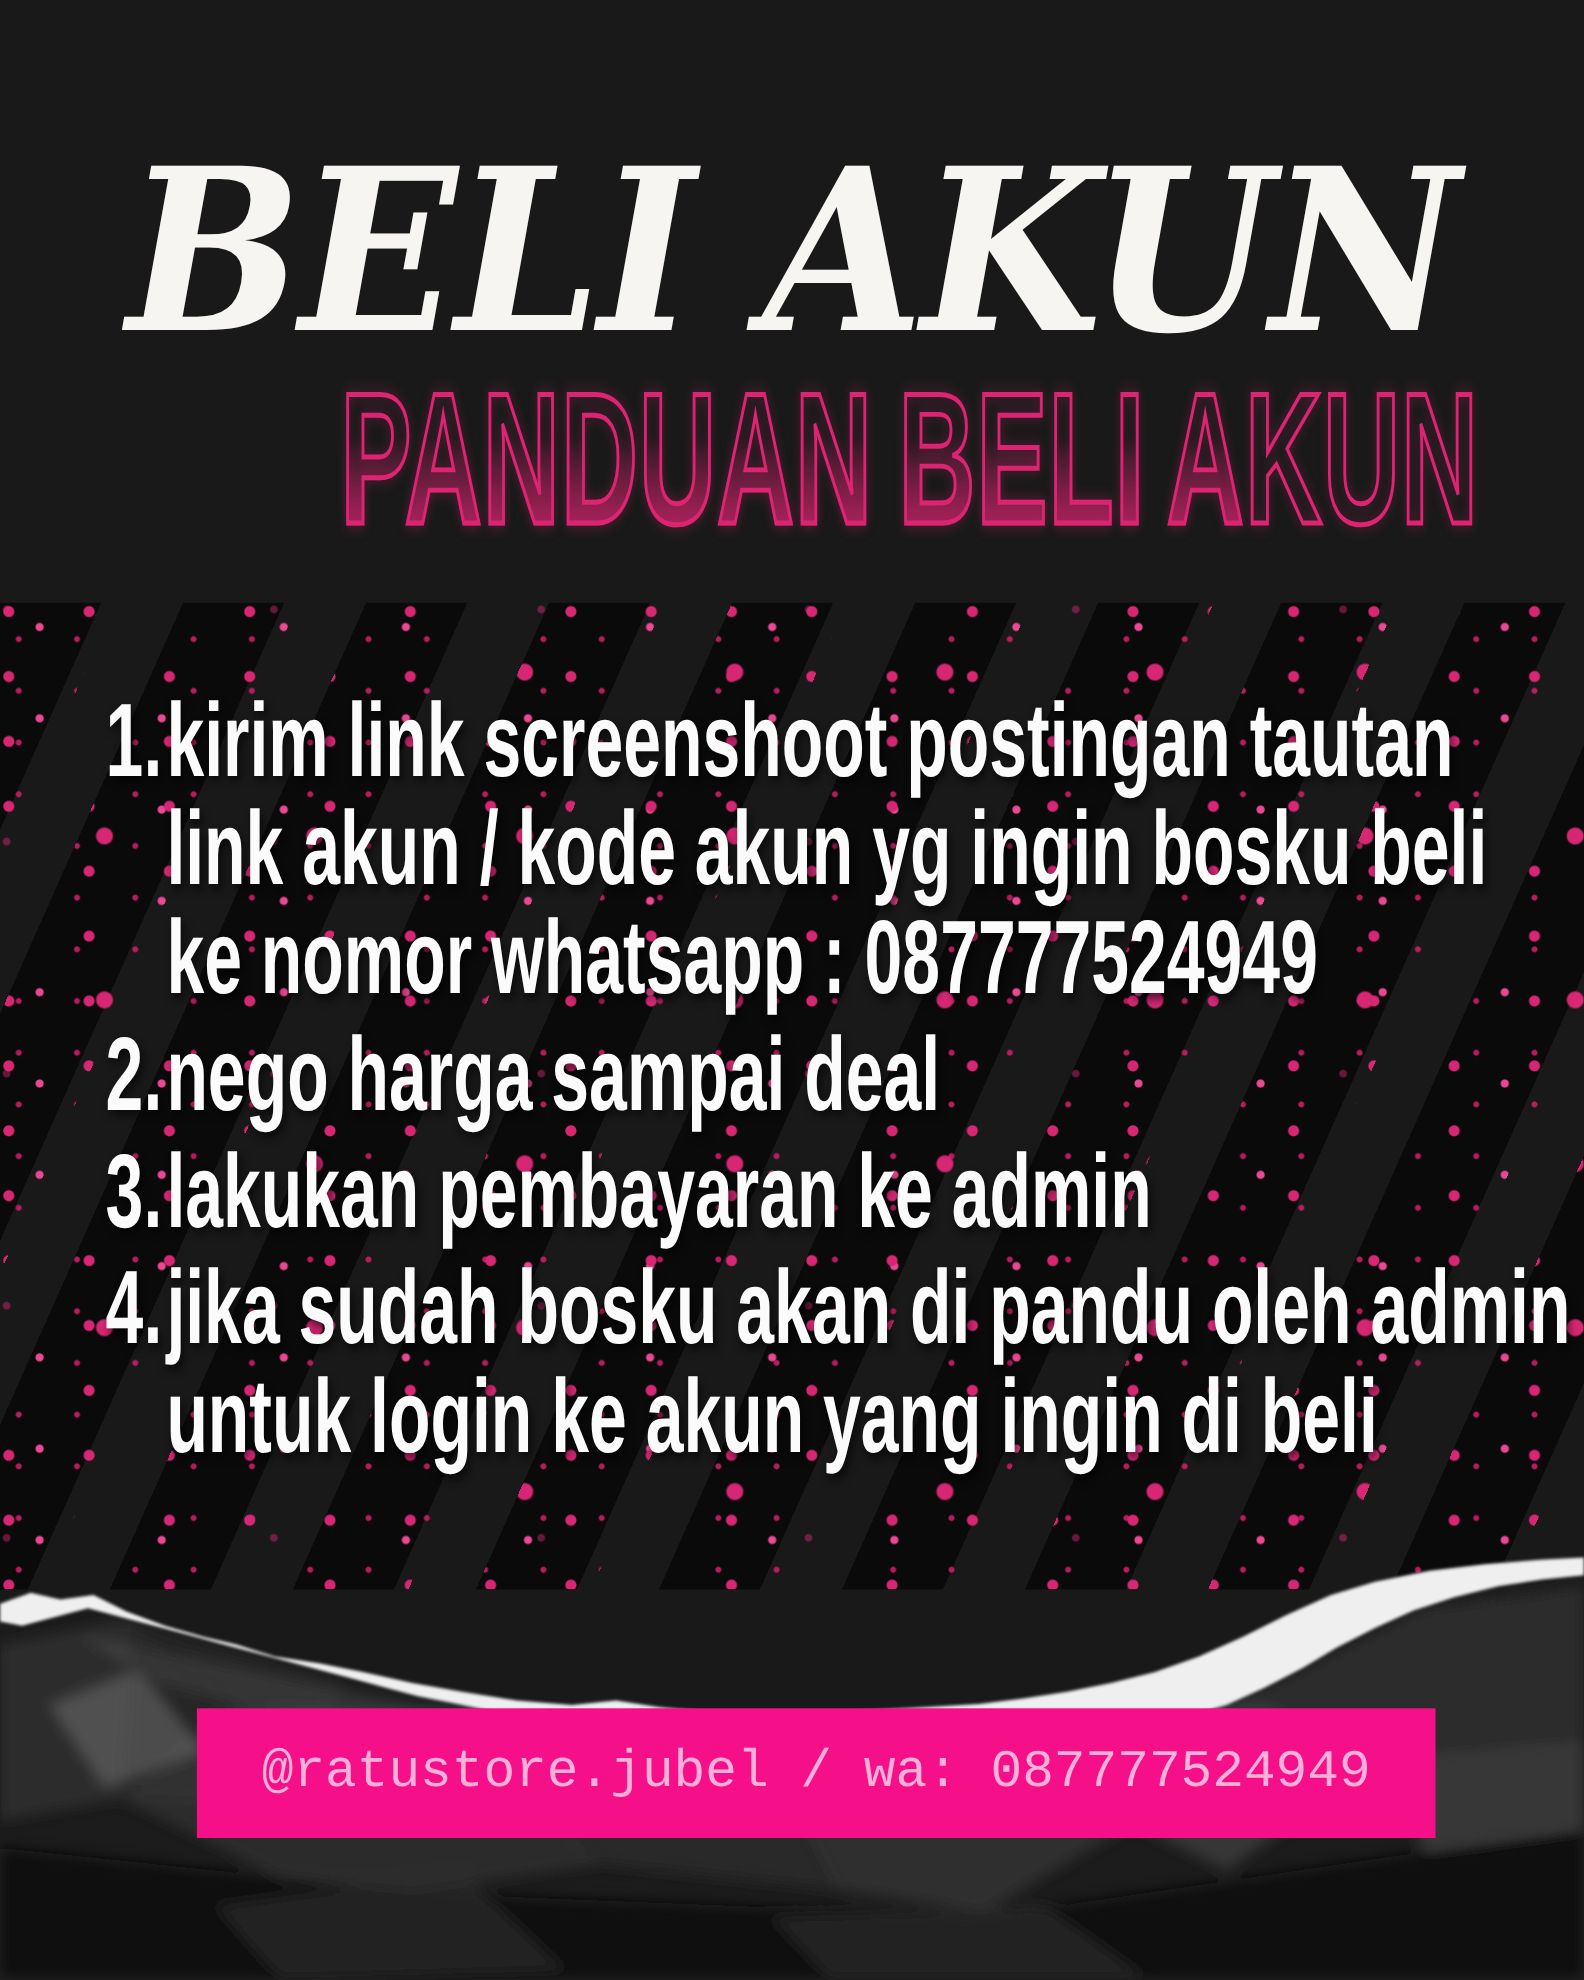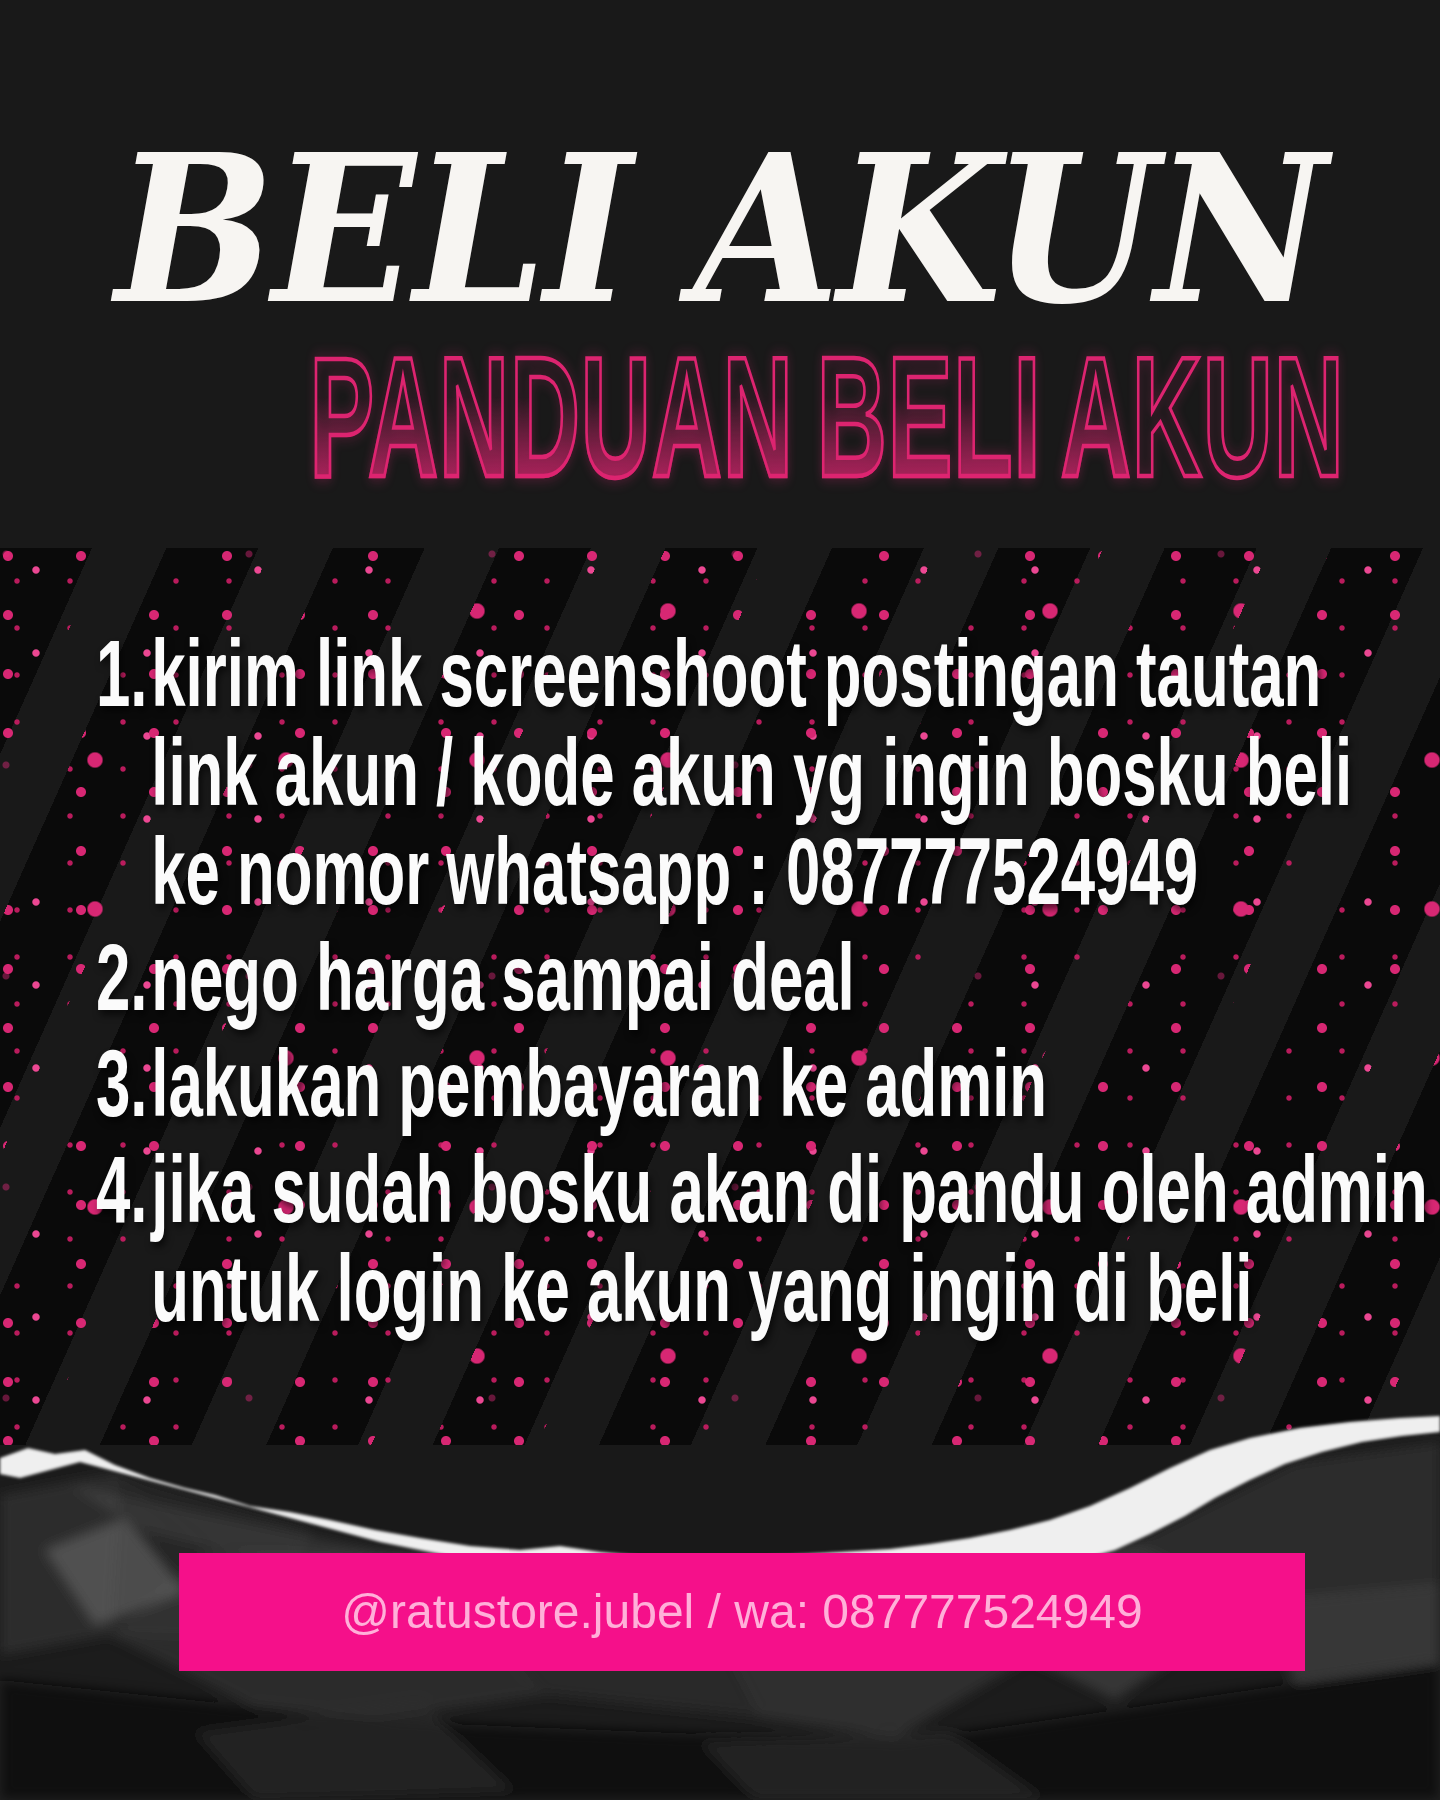--- a/index.html
+++ b/index.html
@@ -73,21 +73,21 @@
   .step .txt{white-space:pre-line;}
   
   .torn{position:absolute;left:0;top:1400px;width:1440px;height:400px;display:block;}
   
   .bar{
     position:absolute;left:179px;top:1553px;width:1126px;height:118px;
     background:var(--bar-pink,#f5108a);
     display:flex;align-items:center;justify-content:center;
   }
   .bar span{
-    font-family:Liberation Sans, sans-serif;
+    font-family:Liberation Mono, monospace;
     font-size:48px;line-height:48px;
     color:var(--bar-text-pink,#ffb0d9);
     white-space:nowrap;
   }
 </style>
 </head>
 <body>
 
 <div class="poster">
 

